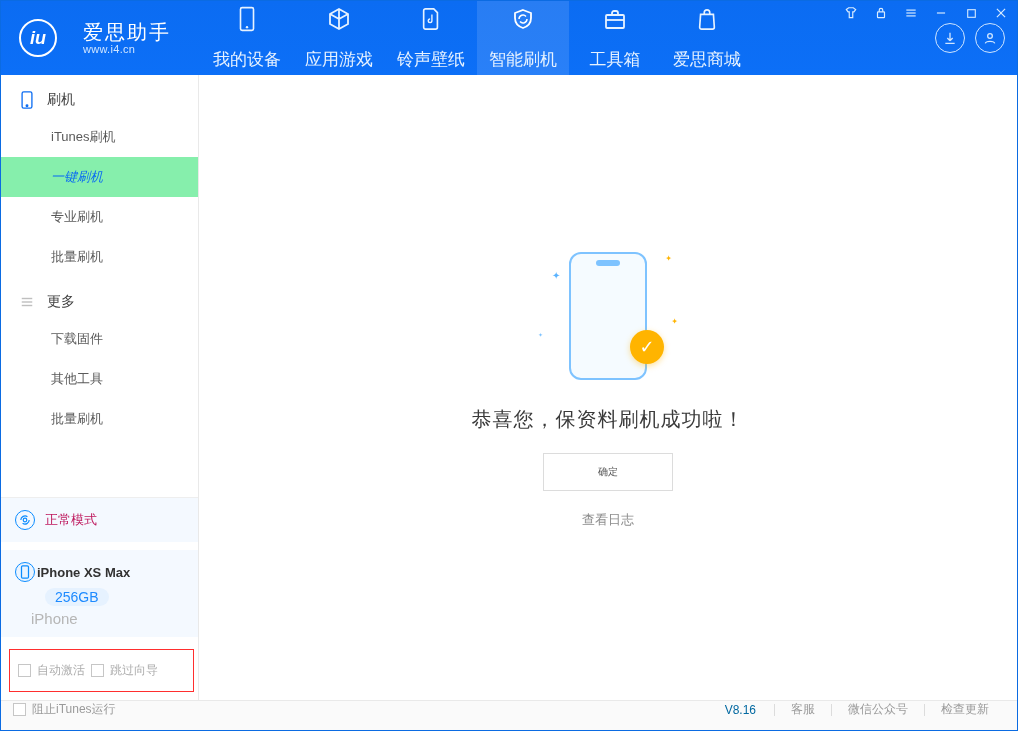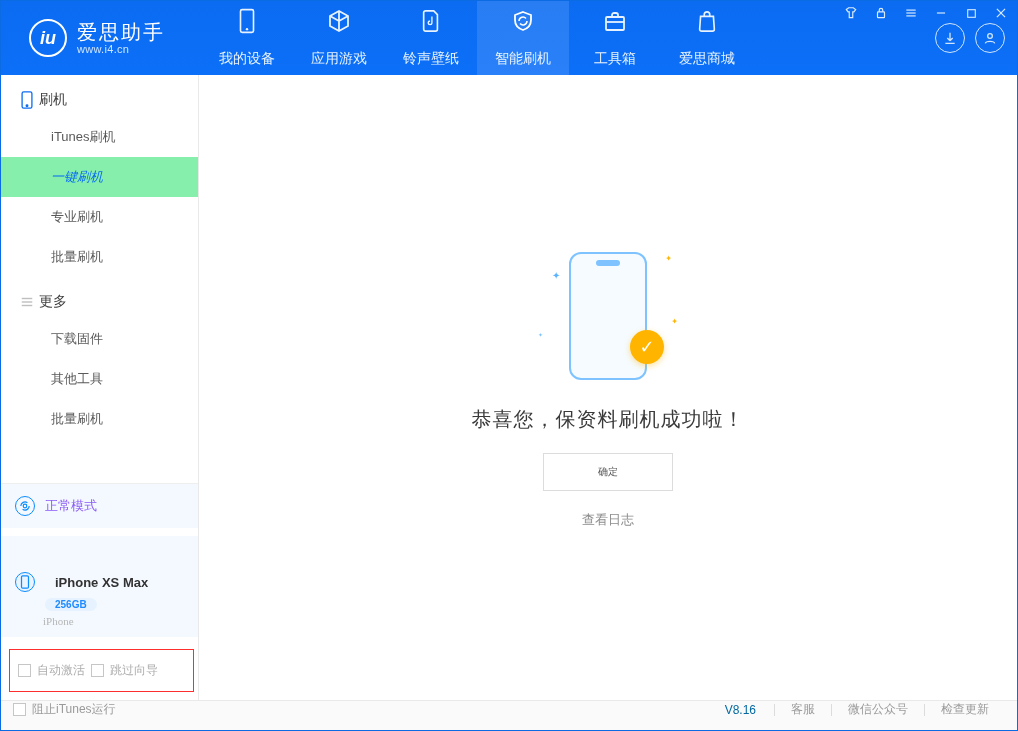--- a/index.html
+++ b/index.html
@@ -19,22 +19,22 @@
     background: linear-gradient(#0b6cf2, #0c6ff7);
     display: flex;
     align-items: center;
     color: #fff;
     position: relative;
     flex-shrink: 0;
   }
   .logo-wrap {
     display: flex;
     align-items: center;
-    gap: 10px;
-    padding-left: 28px;
+    gap: 26px;
+    padding-left: 18px;
     width: 200px;
   }
   .logo-circle {
     width: 38px; height: 38px; border: 2px solid #fff; border-radius: 50%;
     display: flex; align-items: center; justify-content: center;
     font-size: 18px; font-weight: bold; font-style: italic; color: #fff;
   }
   .logo-text { line-height: 1.1; }
   .logo-text .brand { font-size: 20px; font-weight: 500; letter-spacing: 2px; }
   .logo-text .url { font-size: 11px; color: #cfe5ff; font-weight: 400; letter-spacing: 0.3px; }
@@ -44,21 +44,21 @@
     height: 100%;
     align-items: stretch;
   }
   .nav-tab {
     width: 92px;
     display: flex;
     flex-direction: column;
     align-items: center;
     justify-content: center;
     gap: 16px;
-    font-size: 14px;
+    font-size: 17px;
     color: #e6f2ff;
     cursor: pointer;
     position: relative;
   }
   .nav-tab.active {
     background: rgba(255,255,255,0.12);
   }
   .nav-tab .nav-ico { width: 26px; height: 26px; display:flex; align-items:center; justify-content:center; }
 
   .header-right {
@@ -92,21 +92,21 @@
   .sidebar {
     width: 198px;
     border-right: 1px solid #e9e9e9;
     display: flex;
     flex-direction: column;
     position: relative;
   }
   .sb-group-hdr {
     display: flex;
     align-items: center;
-    gap: 4px;
+    gap: 12px;
     padding: 16px 18px 8px 18px;
     font-size: 14px;
     color: #404040;
   }
   .sb-group-hdr .ico { width:16px; height:16px; display:flex; align-items:center; justify-content:center; color:#0b6cf2; }
   .sb-item {
     padding: 11px 18px 11px 50px;
     font-size: 13px;
     color: #5a5a5a;
     cursor: pointer;
@@ -128,32 +128,32 @@
   .mode-ico {
     width: 20px; height:20px; border-radius:50%; border:1.5px solid #0b8cff;
     display:flex; align-items:center; justify-content:center;
     color:#0b8cff; font-size:10px;
   }
   .device-card {
     background: #f4f9ff;
     padding: 12px 14px 10px 14px;
     margin-top: 8px;
   }
-  .device-card .dev-row { display:flex; align-items:center; gap:20px;margin-top:24px; }
+  .device-card .dev-row { display:flex; align-items:center; gap:2px; }
   .dev-ico {
     width: 20px; height:20px; border-radius:50%; background:#eaf4ff; border:1.5px solid #0b8cff;
     display:flex; align-items:center; justify-content:center; color:#0b8cff; font-size:10px;
   }
   .dev-name { font-weight:600; color:#323232; font-size:13px; }
   .dev-cap {
     display:inline-block; margin-top:6px; margin-left:30px;
     background:#e6f2ff; color:#1d8aff; border-radius:12px;
-    padding:1px 10px; font-size:10px;font-weight:bold;
-  }
-  .dev-sub { margin-left:28px; font-size:11px; color:#b6b6b6; margin-top:4px;font-family:Liberation Serif, serif; }
+    padding:1px 10px; font-size:14px;
+  }
+  .dev-sub { margin-left:16px; font-size:15px; color:#b6b6b6; margin-top:4px; }
 
   .highlight-box {
     border: 1.5px solid #ff2e2e;
     margin: 12px 4px 8px 8px;
     padding: 12px 8px;
     display: flex;
     gap: 6px;
     align-items: center;
   }
   .chk { display:flex; align-items:center; gap:6px; color:#adadad; font-size:12px; cursor:pointer; }
@@ -376,21 +376,21 @@
       </div>
 
       <div class="sb-bottom">
         <div class="mode-card">
           <span class="mode-ico">
             <svg width="12" height="12" viewBox="0 0 20 20" fill="none" stroke="#0b8cff" stroke-width="2">
                 <circle cx="10" cy="10" r="3"></circle>
                 <path d="M3 10a7 7 0 0 1 11-5.6M17 10a7 7 0 0 1-11 5.6"></path>
               </svg>
           </span>
-          <span style="color:#8b5cf6;">正常模式</span>
+          <span style="color:#be185d;">正常模式</span>
         </div>
         <div class="device-card">
           <div class="dev-row">
             <span class="dev-ico">
               <svg width="10" height="14" viewBox="0 0 12 18" fill="none" stroke="#0b8cff" stroke-width="1.6">
                   <rect x="1.5" y="1" width="9" height="16" rx="1.5"></rect>
                 </svg>
             </span>
             <span class="dev-name">iPhone XS Max</span>
           </div>

